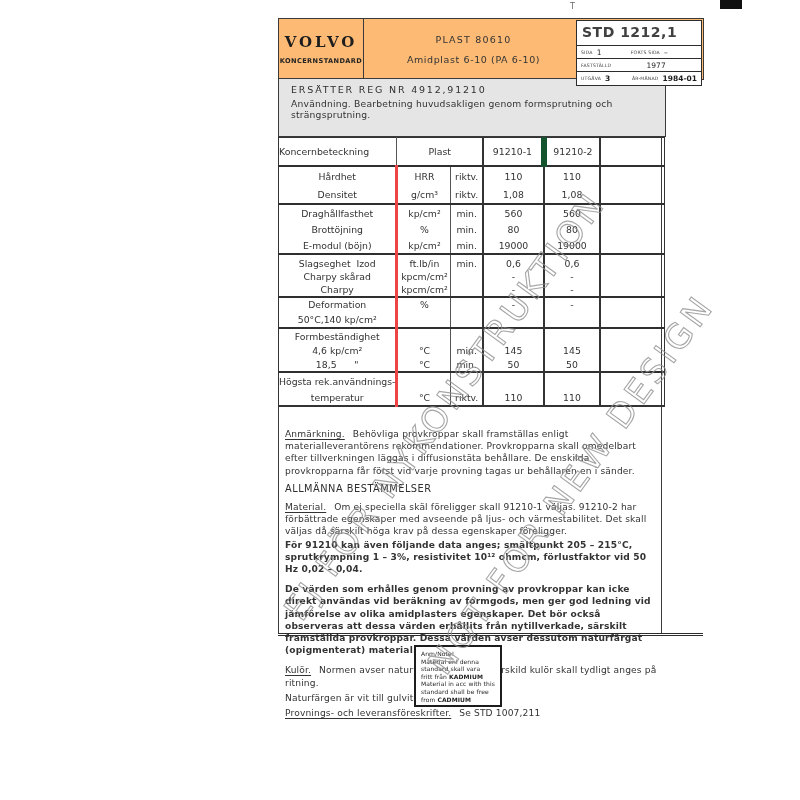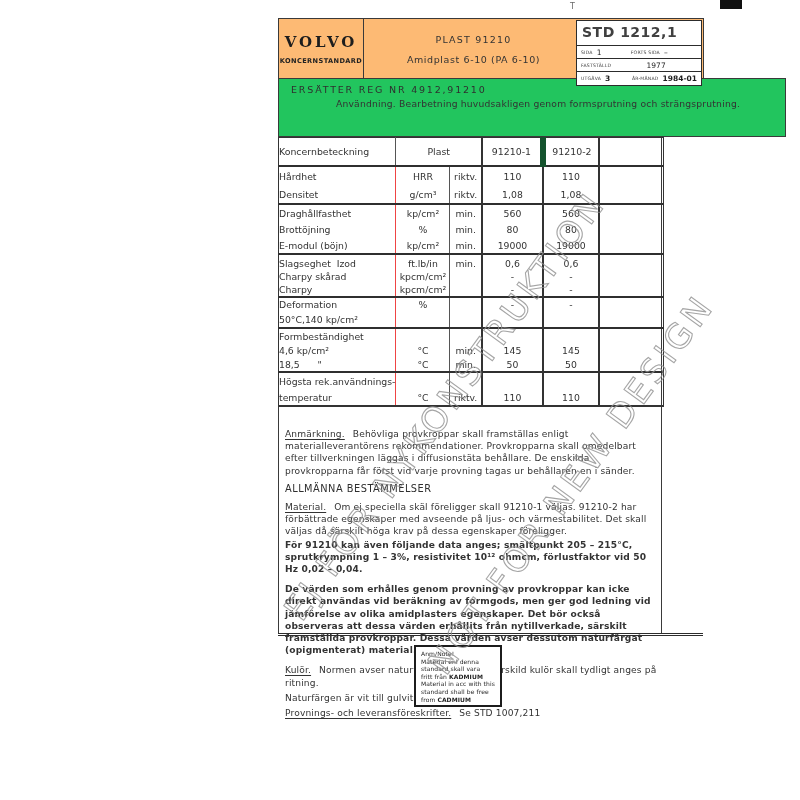--- a/index.html
+++ b/index.html
@@ -29,43 +29,43 @@
               letter-spacing:0.5px;color:#404040;padding:3px 0 0 5px;box-sizing:border-box;}
   .std-row{display:flex;align-items:center;border-bottom:1px solid #2c2c2c;height:13px;
            padding:0 4px;box-sizing:border-box;}
   .std-row:last-child{border-bottom:none;}
   .tiny-label{font-size:4.6px;color:#444;letter-spacing:0.2px;}
   .small-val{font-size:7.5px;color:#1c1c1c;margin-left:4px;}
   .bold-val{font-weight:bold;}
   .std-row .spacer{flex:1;}
 
   
-  .intro-box{position:absolute;left:278px;top:78px;width:508px;height:59px;
-             border:1px solid #3a3a3a;box-sizing:border-box;background:#22c55e;}
+  .intro-box{position:absolute;left:278px;top:78px;width:388px;height:59px;
+             border:1px solid #3a3a3a;box-sizing:border-box;background:#e5e5e5;}
   .ersatter{font-size:9.5px;letter-spacing:1.8px;margin:5px 0 0 12px;color:#2f2f2f;}
-  .anvandning{font-size:9.2px;letter-spacing:0.2px;margin:3px 0 0 12px;color:#333;text-align:center;}
+  .anvandning{font-size:9.2px;letter-spacing:0.2px;margin:3px 0 0 12px;color:#333;}
 
   
   .frame-lower{position:absolute;left:278px;top:137px;width:384px;height:497px;
                border-left:1px solid #3a3a3a;border-right:1px solid #3a3a3a;box-sizing:border-box;}
   .bottom-rule{position:absolute;left:278px;top:633px;width:425px;height:3px;
                border-top:1px solid #2c2c2c;border-bottom:1px solid #2c2c2c;box-sizing:border-box;}
 
   
   .spec-table{position:absolute;left:278px;top:137px;border-collapse:collapse;table-layout:fixed;
               font-size:9.3px;color:#333;border:1px solid #333;border-bottom:2px solid #333;}
   .spec-table th,.spec-table td{padding:0;margin:0;font-weight:normal;vertical-align:middle;}
   .spec-table thead{border-bottom:2px solid #2f2f2f;}
   .spec-table tbody{border-top:2px solid #2f2f2f;}
   .spec-table thead th{height:27px;font-size:9.4px;}
   .h-prop{text-align:left;padding-left:8px;border-right:1px solid #555;}
   .h-plast{text-align:center;border-right:2px solid #333;}
   .h-v1{text-align:center;border-right:6px solid #14532d;}
   .h-v2{text-align:center;border-right:2px solid #333;}
-  .c-prop{text-align:left;padding-left:7px;border-right:1px solid #ef4444;white-space:pre;}
+  .c-prop{text-align:center;padding-left:7px;border-right:3px solid #ef4444;white-space:pre;}
   .c-unit{text-align:center;border-right:1px solid #555;}
   .c-cond{text-align:center;border-right:2px solid #333;}
   .c-v1{text-align:center;border-right:2px solid #333;}
   .c-v2{text-align:center;border-right:2px solid #333;}
   .c-extra{border-right:none;}
   .ind-izod{padding-left:69px;}
   .ind-sm{padding-left:15px;}
   .tb1 td{height:18px;}
   .tb2 td{height:16px;}
   .tb3 td{height:13px;}
@@ -105,21 +105,21 @@
 
   <div class="corner-mark"></div>
   <div class="reg-tick">T</div>
 
   <div class="header-band">
     <div class="logo-box">
       <div class="logo">VOLVO</div>
       <div class="org">KONCERNSTANDARD</div>
     </div>
     <div class="title-box">
-      <div class="doc-title">PLAST 91210</div>
+      <div class="doc-title">PLAST 80610</div>
       <div class="doc-subtitle">Amidplast 6-10   (PA 6-10)</div>
     </div>
   </div>
 
   <div class="std-box">
     <div class="std-number">STD 1212,1</div>
     <div class="std-row">
       <span class="tiny-label">SIDA</span>
       <span class="small-val">1</span>
       <span class="spacer"></span>

